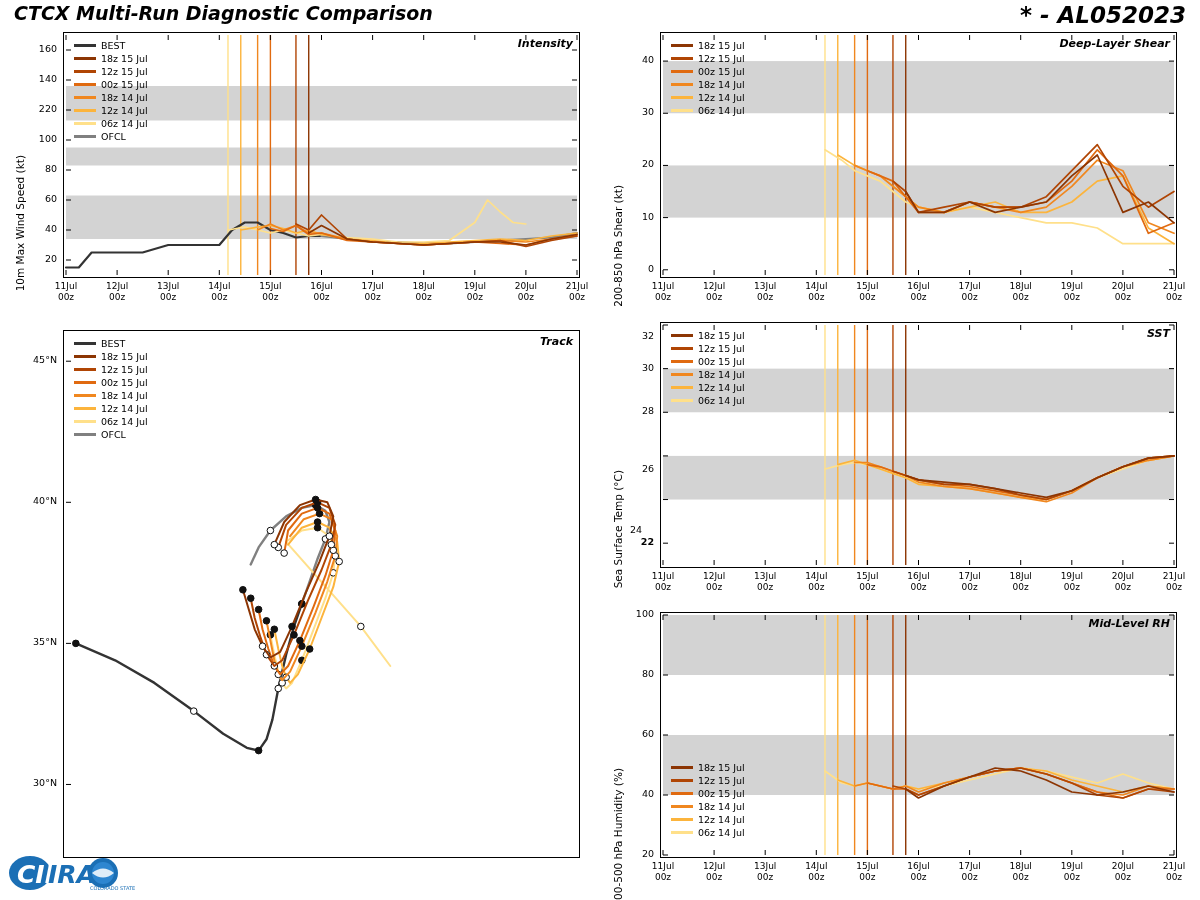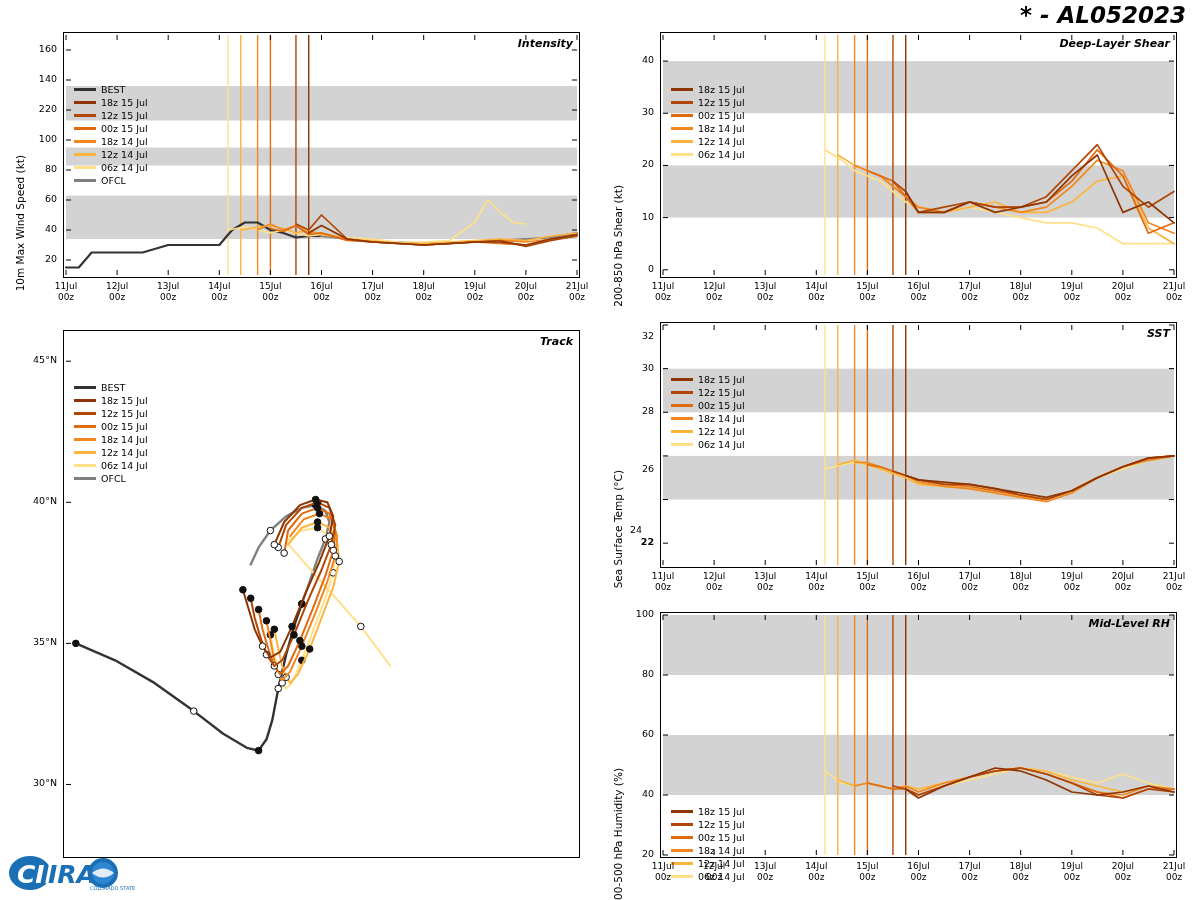--- a/index.html
+++ b/index.html
@@ -6,32 +6,33 @@
   body{width:1200px;height:900px;background:#ffffff;font-family:"DejaVu Sans",sans-serif;overflow:hidden;}
   #root{position:relative;width:1200px;height:900px;}
   .abs{position:absolute;}
   .hdr-title{left:14px;top:2px;font-size:19px;font-weight:bold;font-style:italic;color:#000;letter-spacing:0px;}
   .hdr-right{right:14px;top:2px;font-size:23px;font-weight:bold;font-style:italic;color:#000;}
   .panel{position:absolute;box-sizing:border-box;border:1px solid #000;background:#fff;}
   .plotlabel{position:absolute;font-size:11px;font-weight:bold;font-style:italic;color:#000;right:6px;top:4px;}
   .axis-y-title{position:absolute;font-size:10.5px;color:#000;transform-origin:0 0;white-space:nowrap;}
   .tick{position:absolute;font-size:9.5px;color:#000;white-space:nowrap;}
   .ticklab-x{position:absolute;font-size:9px;color:#000;text-align:center;white-space:pre;line-height:11px;}
-  .legend{position:absolute;font-size:9.5px;color:#000;margin-top:44px;}
+  .legend{position:absolute;font-size:9.5px;color:#000;}
   .legend .row{display:flex;align-items:center;height:13px;}
   .legend .sw{display:inline-block;width:22px;height:2.5px;margin-right:5px;}
   .legend .lb{white-space:nowrap;font-size:9.5px;}
   svg{display:block;}
   .logo{position:absolute;left:8px;bottom:6px;}
 </style>
 </head>
 <body>
 
 <div id="root">
 
+  <div class="abs hdr-title">CTCX Multi-Run Diagnostic Comparison</div>
   <div class="abs hdr-right">* - AL052023</div>
 
   <div class="panel" id="panel-intensity" style="left:63px;top:32px;width:517px;height:246px;">
     <div class="plotlabel">Intensity</div>
     <svg id="svg-intensity" width="515" height="244" viewBox="0 0 515 244">
         <rect x="2" y="162.5" width="511" height="43.5" fill="#d3d3d3"></rect>
         <rect x="2" y="114.5" width="511" height="18" fill="#d3d3d3"></rect>
         <rect x="2" y="53.00000000000001" width="511" height="34.49999999999998" fill="#d3d3d3"></rect>
         <line x1="163.987" y1="2" x2="163.987" y2="242" stroke="#ffe08a" stroke-width="1.4"></line>
         <line x1="176.76199999999997" y1="2" x2="176.76199999999997" y2="242" stroke="#fcb43c" stroke-width="1.4"></line>

